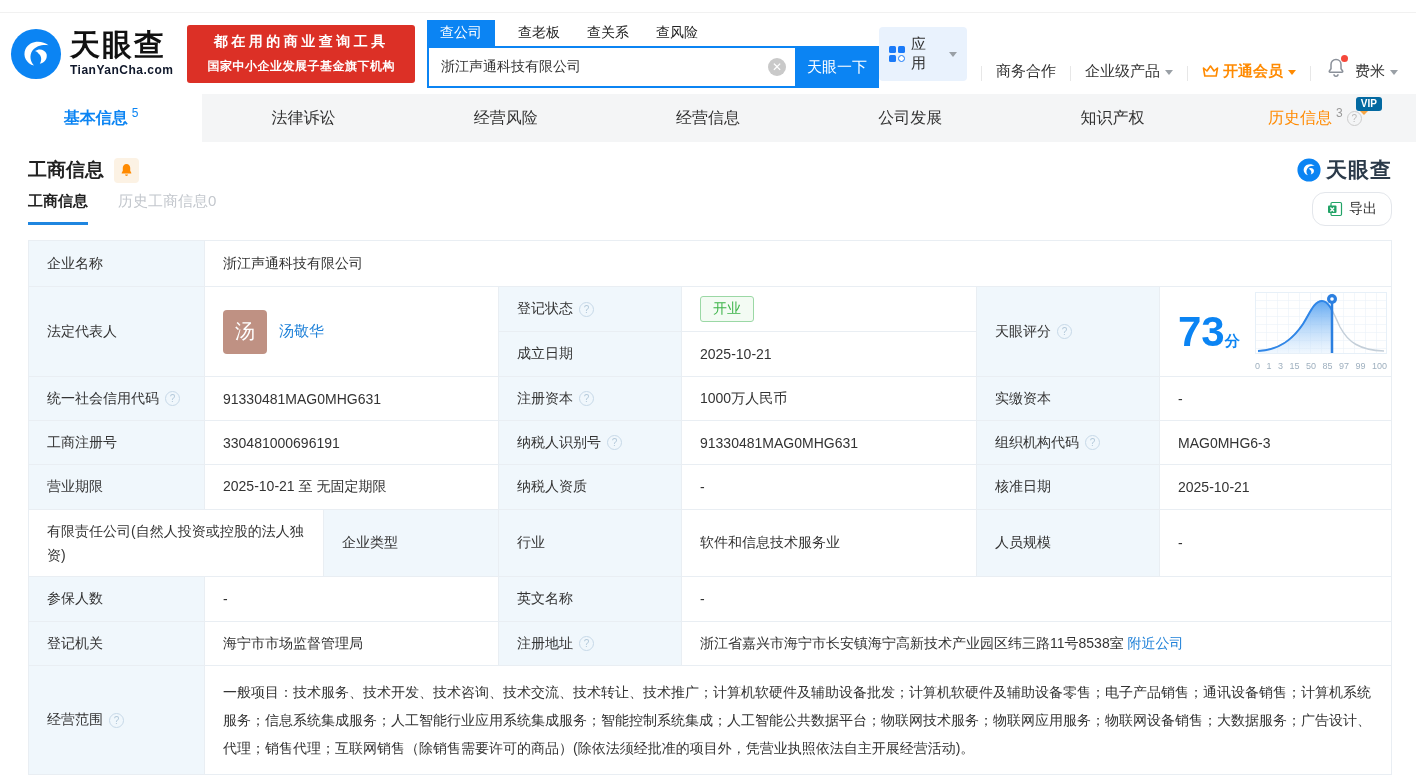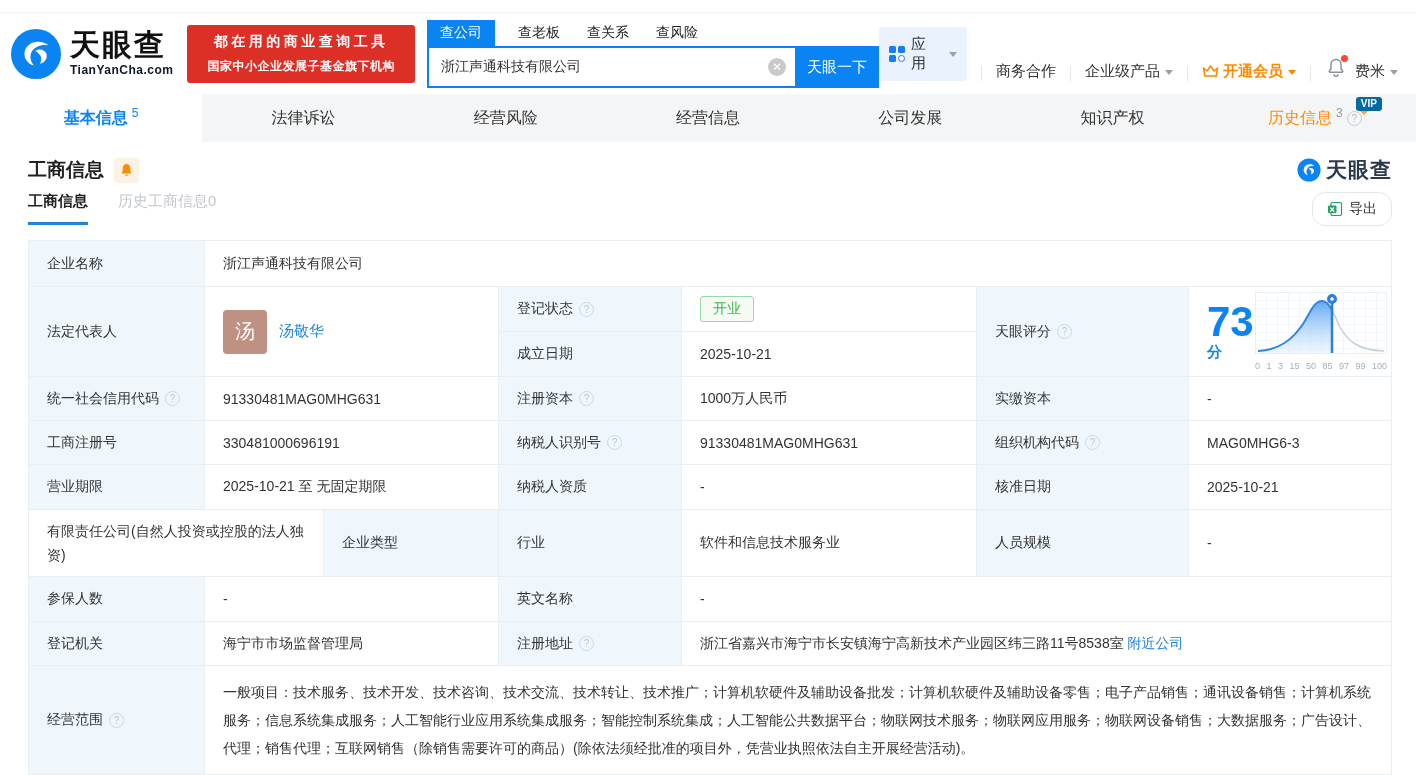--- a/index.html
+++ b/index.html
@@ -87,21 +87,21 @@
   .biz-table { border:1px solid #e9eef3; width:1364px; font-size:14px; }
   .t-row { display:flex; border-top:1px solid #e9eef3; }
   .t-row:first-child { border-top:none; }
   .cell { display:flex; align-items:center; padding:8px 18px; border-left:1px solid #e9eef3; }
   .t-row > .cell:first-child { border-left:none; }
   .lbl { background:#f0f7fc; color:#333; }
   .c1 { width:175px; flex:none; }
   .c2 { width:294px; flex:none; }
   .c3 { width:183px; flex:none; }
   .c4 { width:295px; flex:none; }
-  .c5 { width:212px; flex:none;text-align:center; }
+  .c5 { width:183px; flex:none;text-align:center; }
   .grow { flex:1; min-width:0; }
   .h45 { height:45px; } .h44 { height:44px; } .h90 { height:90px; } .h67 { height:67px; }
   .qi { width:15px; height:15px; border:1px solid #c7d9e8; border-radius:50%; color:#b4c9da; font-size:10px;
         line-height:13px; text-align:center; margin-left:6px; flex:none; cursor:pointer; }
   .qi::before { content:"?"; }
   .mid2 { width:478px; flex:none; display:flex; flex-direction:column; }
   .sub-row { display:flex; flex:1; }
   .sub-row + .sub-row { border-top:1px solid #e9eef3; }
   .sub-row .cell { height:100%; }
   .sub-row .cell:first-child { border-left:1px solid #e9eef3; }

